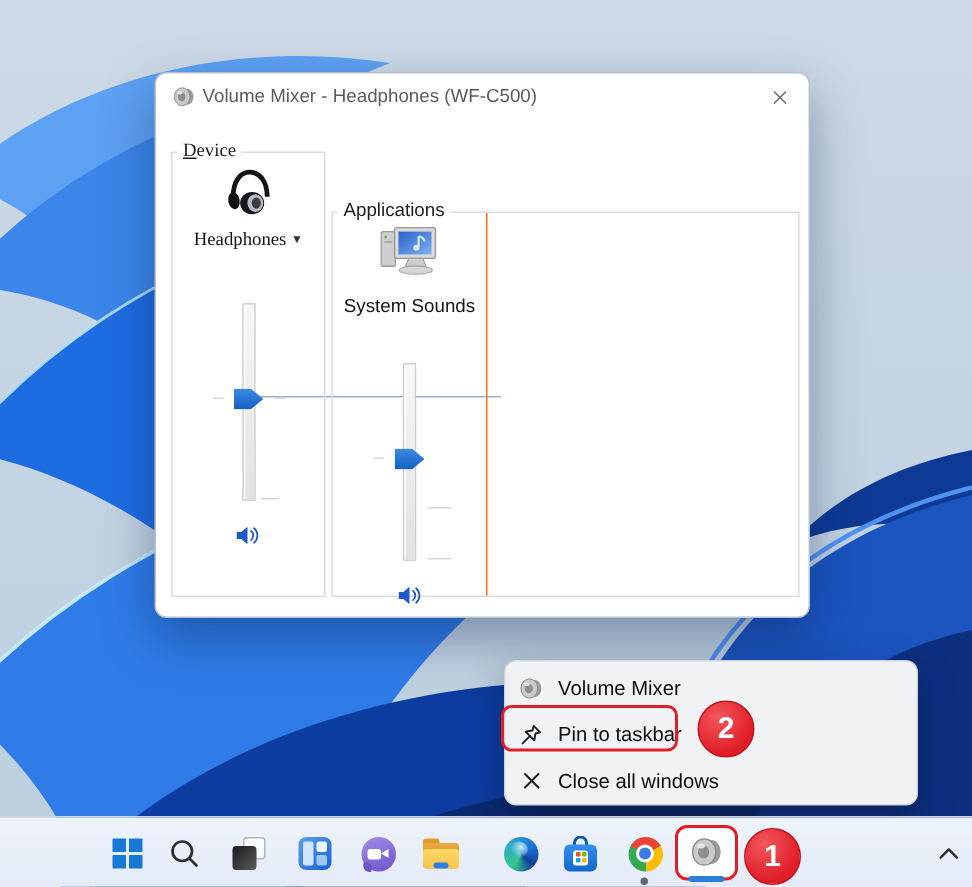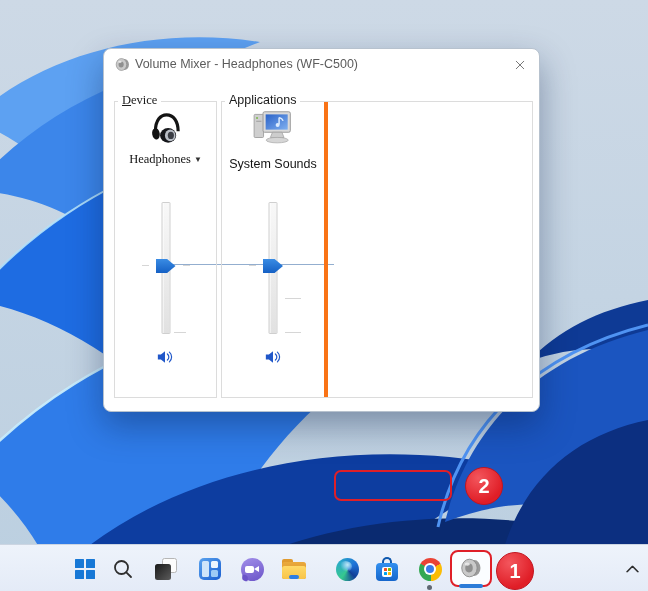--- a/index.html
+++ b/index.html
@@ -9,24 +9,24 @@
   .wallpaper{position:absolute;inset:0;}
   
   .win{position:absolute;left:103px;top:48px;width:437px;height:364px;background:#fff;
     border:1px solid #b7c2ce;border-radius:8px;box-shadow:0 14px 34px rgba(8,28,70,.38);box-sizing:border-box;}
   .titlebar{position:absolute;left:0;top:0;right:0;height:30px;}
   .win-icon{position:absolute;left:11px;top:8px;width:15px;height:15px;}
   .win-title{position:absolute;left:31px;top:8px;font-size:12.5px;color:#5c5c5c;white-space:nowrap;}
   .close-btn{position:absolute;right:6px;top:4px;width:26px;height:23px;display:flex;align-items:center;justify-content:center;border-radius:4px;}
   .groupbox{position:absolute;top:52px;bottom:13px;border:1px solid #dcdcdc;box-sizing:border-box;}
   .gb-device{left:10px;width:103px;font-family:Liberation Serif, serif;}
-  .gb-apps{left:117px;width:312px;}
+  .gb-apps{left:117px;width:312px;margin-top:40px;}
   .group-label{position:absolute;top:-9px;left:3px;background:#fff;padding:0 4px;font-size:12.5px;color:#1b1b1b;white-space:nowrap;}
   .accel{text-decoration:underline;}
-  .app-col{position:absolute;left:0;top:0;bottom:0;width:102px;border-right:4px solid #f97316;}
+  .app-col{position:absolute;left:0;top:0;bottom:0;width:102px;border-right:1px solid #f97316;}
   .dev-icon{position:absolute;top:7px;left:50%;transform:translateX(-50%);}
   .dev-name{position:absolute;top:50px;left:0;width:100%;text-align:center;font-size:12.5px;color:#141414;white-space:nowrap;}
   .dd-glyph{font-size:8px;color:#333;margin-left:3px;vertical-align:1px;}
   .app-icon{position:absolute;top:7px;left:50%;transform:translateX(-50%);}
   .app-name{position:absolute;top:55px;left:0;width:100%;text-align:center;font-size:12.5px;color:#141414;white-space:nowrap;}
   
   .slider{position:absolute;top:100px;left:50%;transform:translateX(-50%);width:44px;height:132px;}
   .track{position:absolute;left:50%;transform:translateX(-50%);top:0;bottom:0;width:9px;
     background:linear-gradient(180deg,#f8f8f8,#e1e1e1);border:1px solid #cfcfcf;border-radius:1px;
     box-shadow:inset 1px 0 0 #ffffff;box-sizing:border-box;}
@@ -225,20 +225,46 @@
         </div>
         <div class="mute">
           <svg width="17" height="14">
               <use href="#sym-bspk"></use>
             </svg>
         </div>
       </div>
     </div>
   </div>
 
+  <div class="menu">
+    <div class="menu-item">
+      <span class="menu-ico">
+        <svg width="16" height="16">
+            <use href="#sym-spk"></use>
+          </svg>
+        </span>
+      <span>Volume Mixer</span>
+    </div>
+    <div class="menu-item">
+      <span class="menu-ico">
+        <svg width="16" height="16">
+            <use href="#sym-pin"></use>
+          </svg>
+        </span>
+      <span>Pin to taskbar</span>
+    </div>
+    <div class="menu-item">
+      <span class="menu-ico">
+        <svg width="15" height="15">
+            <use href="#sym-x"></use>
+          </svg>
+        </span>
+      <span>Close all windows</span>
+    </div>
+  </div>
 
   <div class="anno-box" style="left:334px;top:470px;width:118px;height:31px;"></div>
   <div class="anno-circle" style="left:465px;top:467px;">2</div>
 
   <div class="taskbar"></div>
 
   <div class="tb-btn" style="left:69px;">
     <div class="start-grid">
         <div></div>
         <div></div>

